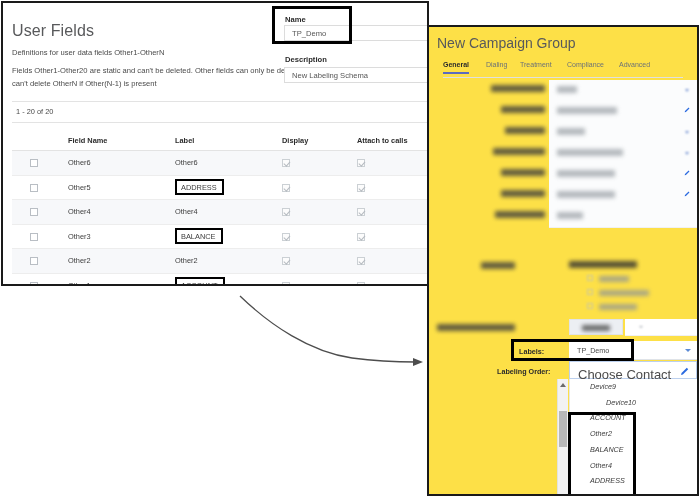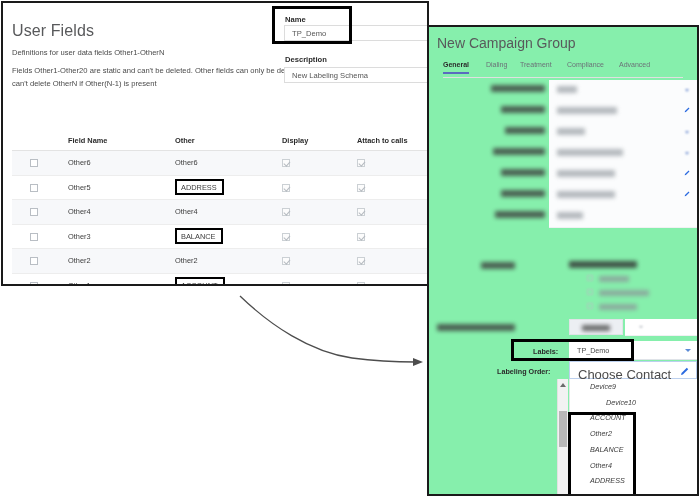--- a/index.html
+++ b/index.html
@@ -57,21 +57,21 @@
   
   #name-highlight{position:absolute;left:272px;top:6px;width:80px;height:38px;
                   border:3px solid #000;box-sizing:border-box;background:transparent;z-index:5;}
 
   
   #arrow-svg{position:absolute;left:200px;top:280px;width:260px;height:110px;z-index:2;}
 
   
   #right-panel{
     position:absolute;left:427px;top:25px;width:272px;height:471px;
-    background:#86efac;border:2px solid #1a1a1a;box-sizing:border-box;
+    background:#fde047;border:2px solid #1a1a1a;box-sizing:border-box;
     overflow:hidden;z-index:4;
   }
   .ncg-title{position:absolute;left:8px;top:8px;font-size:14px;color:#58595b;font-weight:400;}
   #tabs{position:absolute;left:14px;top:34px;width:240px;height:16px;
         border-bottom:1px solid #e0e0e0;}
   .tab{position:absolute;top:0;font-size:7px;color:#6b7177;padding-bottom:4px;}
   .tab.active{color:#2b2b2b;font-weight:bold;border-bottom:2px solid #5b6bbf;}
 
   
   .blur-row{position:absolute;left:0;width:268px;height:21px;}
@@ -95,21 +95,21 @@
   #change-btn{position:absolute;left:140px;top:292px;width:54px;height:16px;
               background:#eceff3;border:1px solid #e0e3e7;box-sizing:border-box;}
   #change-btn-txt{position:absolute;left:12px;top:5px;width:28px;height:6px;
                   background:#4a4a4a;filter:blur(2px);opacity:.8;border-radius:1px;}
   #sup-field{position:absolute;left:196px;top:292px;width:74px;height:16px;background:#fff;border-bottom:1px solid #f0f1f3;}
   #sup-caret{position:absolute;left:14px;top:7px;width:0;height:0;
              border-left:2.4px solid transparent;border-right:2.4px solid transparent;
              border-top:2.8px solid #aeb4ba;filter:blur(.8px);}
 
   
-  #labels-lbl{position:absolute;left:90px;top:320px;font-size:7.2px;font-weight:bold;color:#2b2b2b;margin-left:14px;}
+  #labels-lbl{position:absolute;left:90px;top:320px;font-size:7.2px;font-weight:bold;color:#2b2b2b;}
   #labels-field{position:absolute;left:140px;top:314px;width:130px;height:18px;
                 background:#fff;border-bottom:1px solid #dfe3e8;}
   #labels-val{position:absolute;left:8px;top:5px;font-size:7.2px;color:#4a4a4a;}
   #labels-caret{position:absolute;right:8px;top:8px;width:0;height:0;
                 border-left:3px solid transparent;border-right:3px solid transparent;
                 border-top:3.4px solid #5b8ad6;}
   #labels-highlight{position:absolute;left:82px;top:312px;width:123px;height:22px;
                     border:3px solid #000;box-sizing:border-box;z-index:6;}
 
   
@@ -142,36 +142,39 @@
     <div class="uf-title">User Fields</div>
     <div class="uf-sub1">Definitions for user data fields Other1-OtherN</div>
     <div class="uf-sub2">Fields Other1-Other20 are static and can't be deleted. Other fields can only be deleted sequentially, i.e. you can't delete OtherN if Other(N-1) is present</div>
 
     <div class="form-label" id="name-label">Name</div>
     <div class="form-input" id="name-input">TP_Demo</div>
 
     <div class="form-label" id="desc-label">Description</div>
     <div class="form-input" id="desc-input">New Labeling Schema</div>
 
+    <div id="count-bar">
+      <span id="count-text">1 - 20 of 20</span>
+    </div>
 
     <table id="uf-table">
       <colgroup>
         <col class="col-pad">
           <col class="col-chk">
           <col class="col-fname">
         <col class="col-label">
           <col class="col-disp">
           <col class="col-attach">
       </colgroup>
       <thead>
         <tr>
           <th></th>
           <th></th>
           <th class="cell-pad">Field Name</th>
-          <th class="cell-pad">Other</th>
+          <th class="cell-pad">Label</th>
           <th class="cell-pad">Display</th>
           <th class="cell-pad">Attach to calls</th>
         </tr>
       </thead>
       <tbody id="uf-tbody">
           <tr class="alt">
             <td></td>
             <td class="cell-pad"><span class="chk"></span></td>
             <td class="cell-pad">Other6</td>
             <td class="cell-pad">Other6</td>

